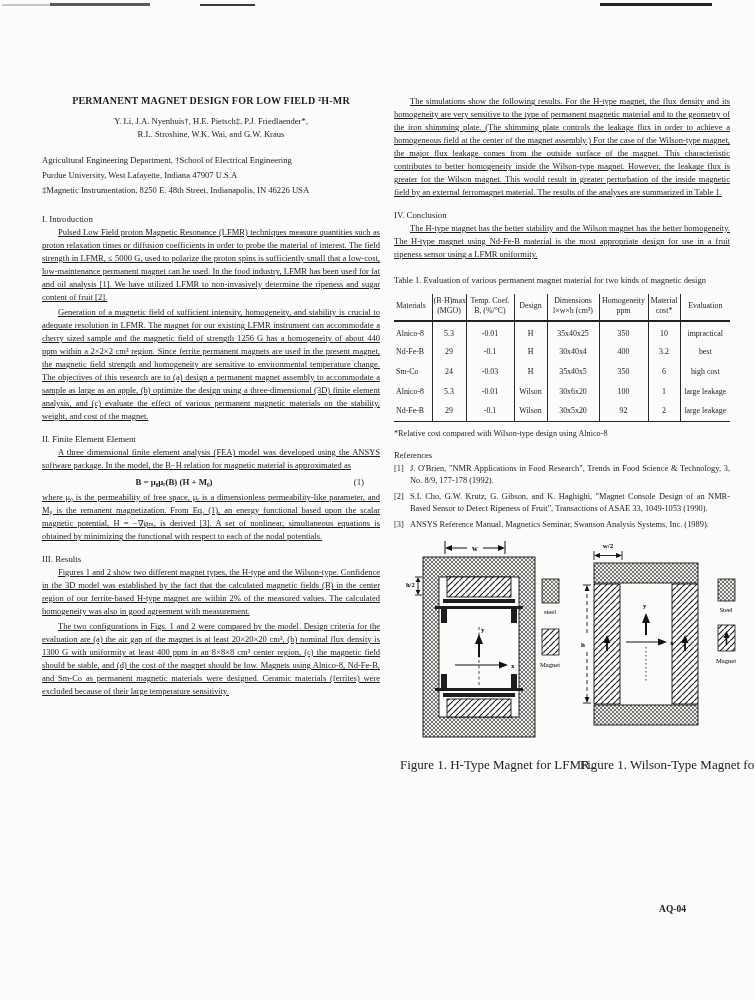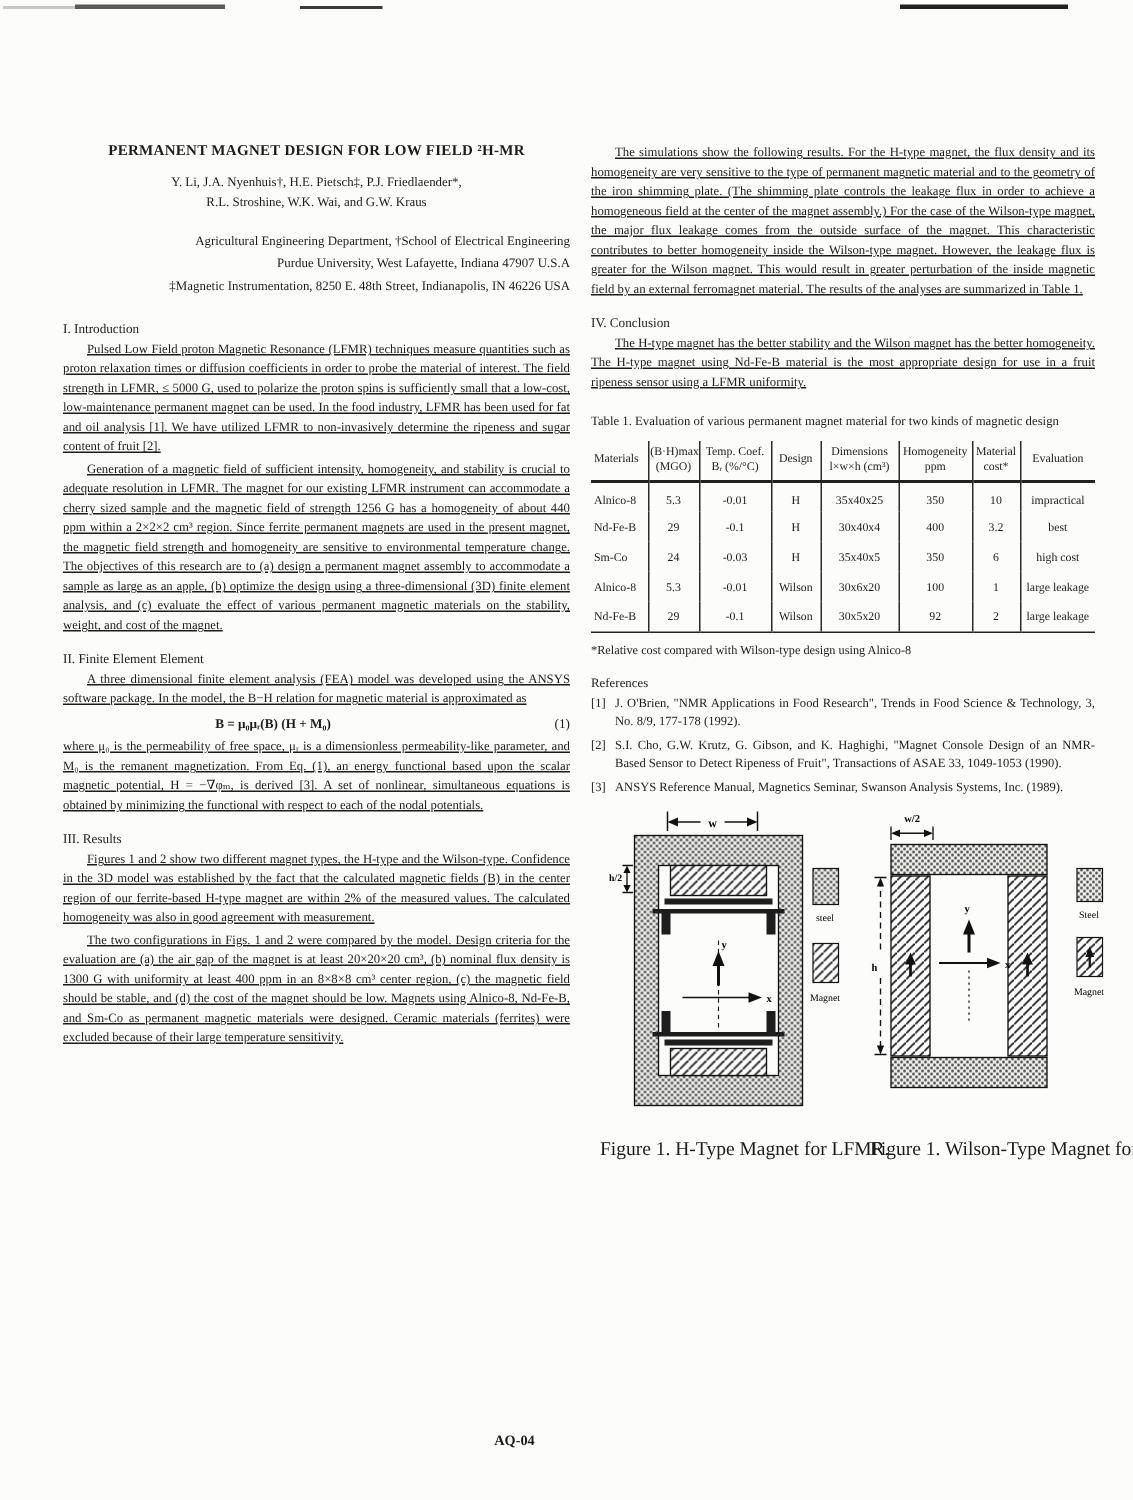--- a/index.html
+++ b/index.html
@@ -13,27 +13,27 @@
   }
   
   .scan-line { position:absolute; background:#444; }
   .columns { display:flex; padding:95px 0 0 42px; }
   .col-left  { width:338px; }
   .col-right { width:336px; margin-left:14px; }
 
   
   .paper-title { text-align:center; font-weight:bold; font-size:10px; letter-spacing:.2px; }
   .authors { text-align:center; font-size:8.6px; line-height:13px; margin-top:9px; }
-  .affils  { text-align:right; font-size:8.6px; line-height:15px; margin-top:12px; }
+  .affils  { text-align:left; font-size:8.6px; line-height:15px; margin-top:12px; }
 
   
   .sec-head { font-weight:normal; font-size:8.8px; margin-top:11px; }
   p.body-par { font-size:8.5px; line-height:13px; text-align:justify; text-indent:16px; margin-top:2px;text-decoration:underline; }
   p.no-indent { text-indent:0; }
-  .eq-row { display:flex; align-items:center; font-size:8.8px; margin:5px 0 4px 0;gap:28px; }
+  .eq-row { display:flex; align-items:center; font-size:8.8px; margin:5px 16px 4px 0;gap:28px; }
   .eq { flex:1; text-align:center; font-weight:600; }
   .eq-num { width:30px; text-align:right; }
 
   
   .tbl-caption { font-size:8.5px; margin-top:14px; }
   table.data { width:100%; border-collapse:collapse; table-layout:fixed; margin-top:9px; font-size:7.9px; }
   table.data th, table.data td {
     border-left:1px solid #2a2a2a; text-align:center; vertical-align:middle; padding:2px 1px;
   }
   table.data th:first-child, table.data td:first-child { border-left:none; text-align:left; padding-left:2px; }
@@ -51,21 +51,21 @@
 
   
   .figs-row { display:flex; margin-top:8px; }
   .fig { text-align:center; }
   .fig1 { width:168px; margin-left:6px; }
   .fig2 { width:170px; margin-left:12px; }
   .fig-caption { font-size:13px; font-weight:normal; margin-top:4px; white-space:nowrap; }
   svg text { font-family:"Liberation Serif","DejaVu Serif",serif; }
 
   
-  .page-footer { position:absolute; top:956px; left:0; width:686px; text-align:center;
+  .page-footer { position:absolute; top:904px; left:0; width:686px; text-align:right;
                  font-weight:bold; font-size:9.5px; }
 </style>
 </head>
 <body>
 
 <div class="scan-line" style="left:2px;top:4px;width:48px;height:2px;background:#c7c7c7"></div>
 <div class="scan-line" style="left:50px;top:3px;width:100px;height:3px;background:#5a5a5a"></div>
 <div class="scan-line" style="left:200px;top:4px;width:55px;height:2px;background:#3a3a3a"></div>
 <div class="scan-line" style="left:600px;top:3px;width:112px;height:3px;background:#222"></div>
 

